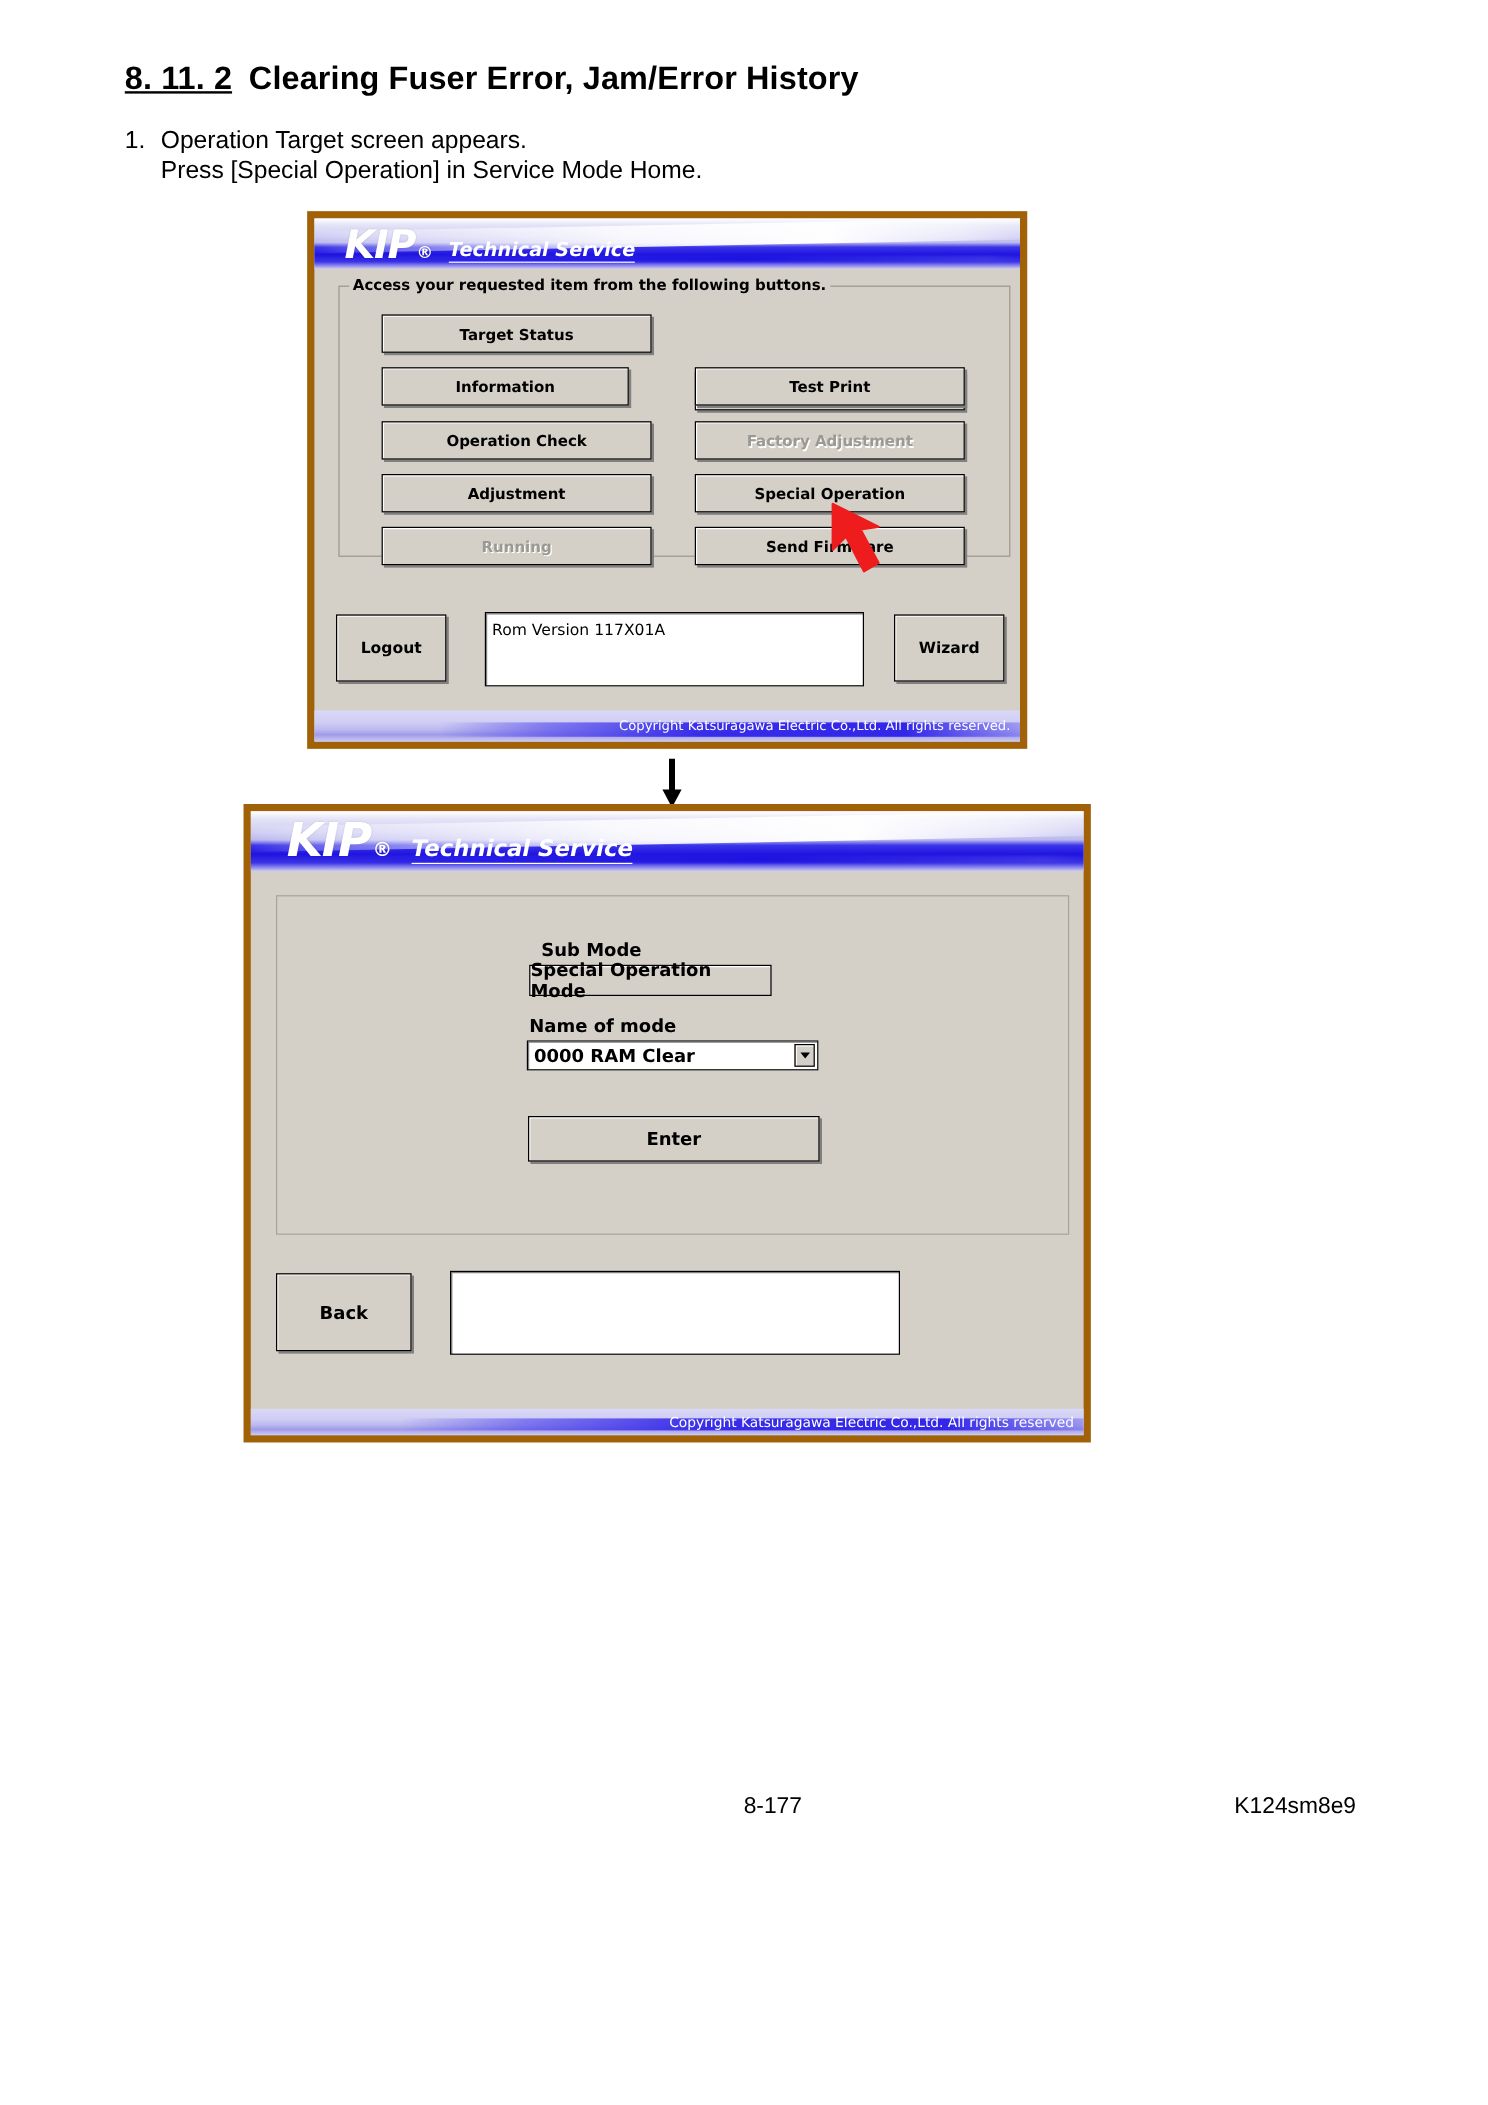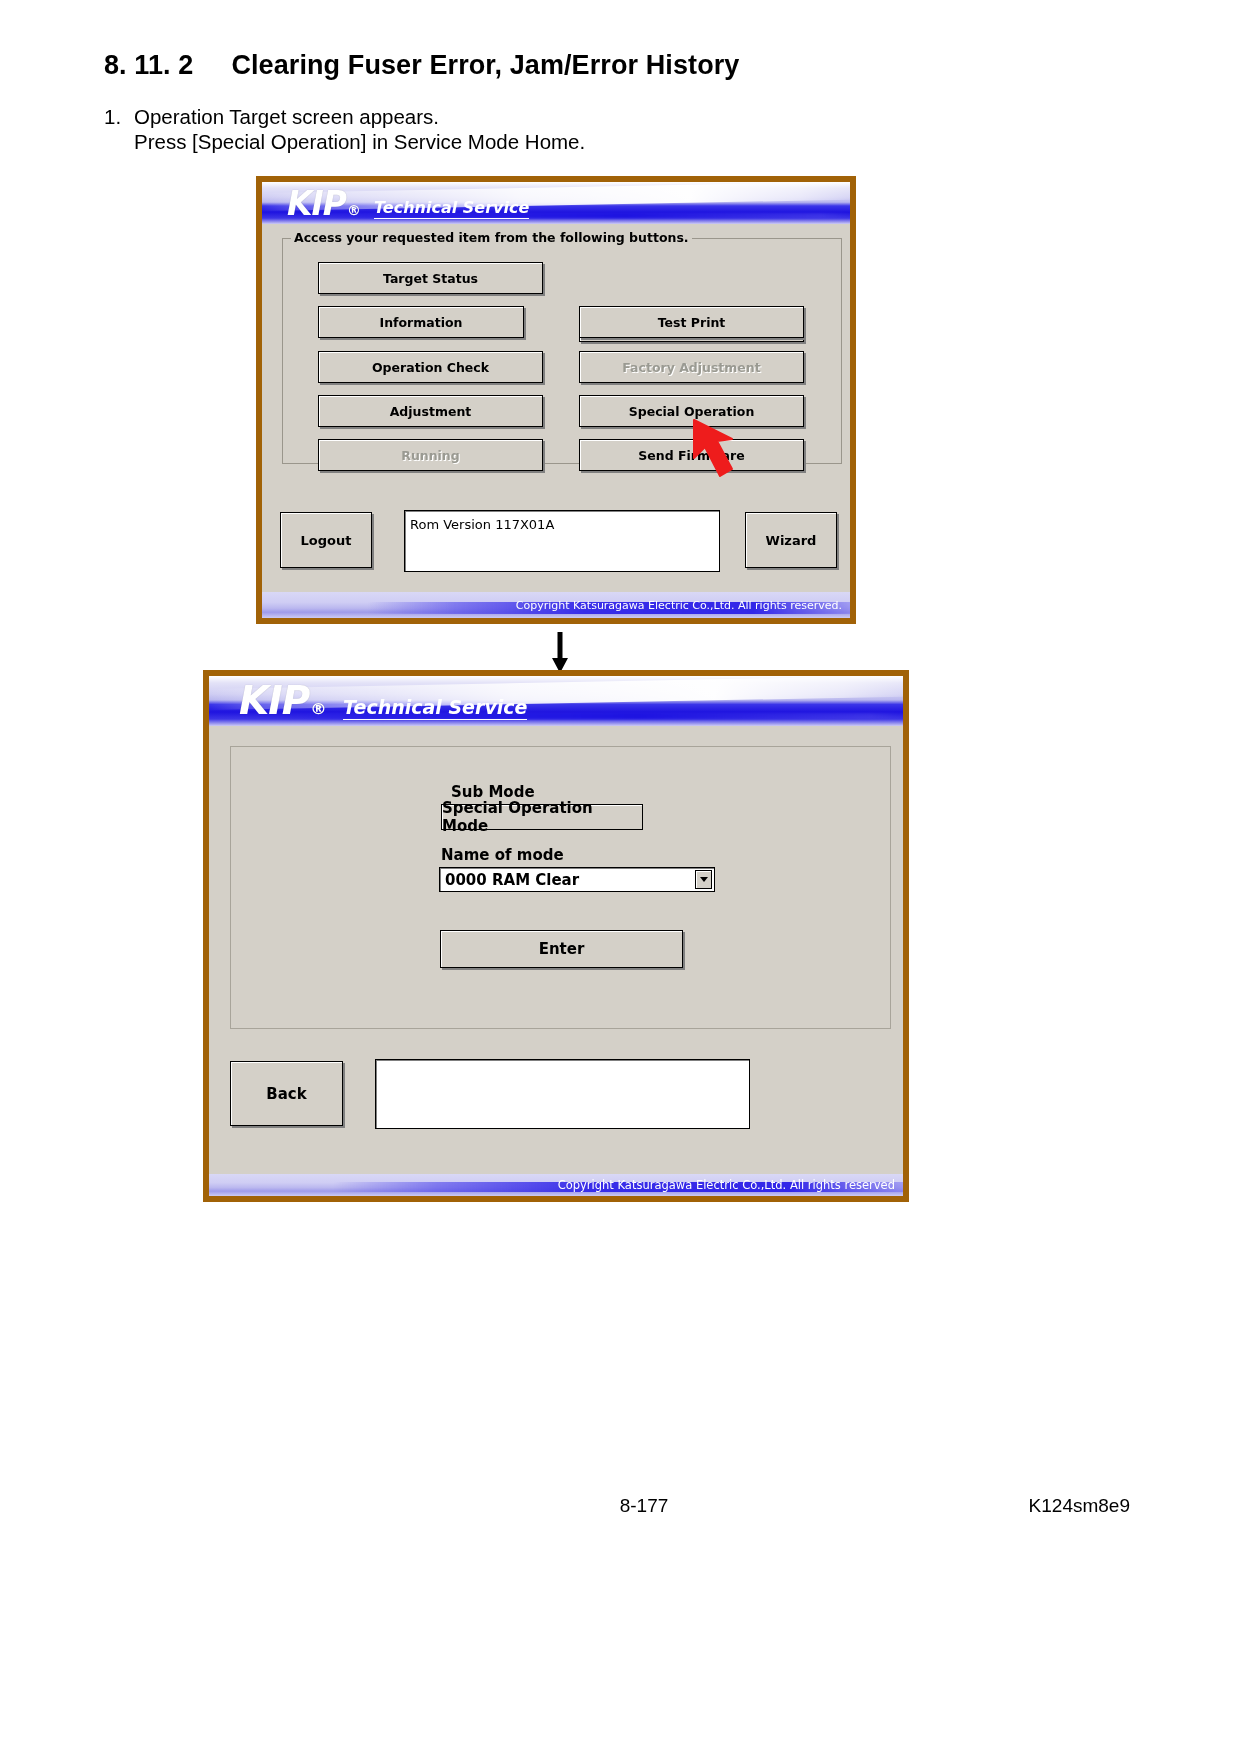--- a/index.html
+++ b/index.html
@@ -24,21 +24,21 @@
   }
   .doc-heading {
     position: absolute;
     left: 104px;
     top: 50px;
     font-size: 27px;
     font-weight: bold;
     letter-spacing: .1px;
     white-space: nowrap;
   }
-  .doc-heading .num { margin-right: 38px; }
+  .doc-heading .num { margin-right: 14px; text-decoration: underline; }
 
   .step {
     position: absolute;
     left: 104px;
     top: 104px;
     font-size: 20.5px;
     line-height: 25px;
   }
   .step-num {
     position: absolute;
@@ -403,21 +403,21 @@
     </div>
 
     <div class="w-label" style="left:242px; top:107px; font-size:15px;">Sub Mode</div>
 
     <div class="w-fieldbox" style="left:232px; top:128px; width:202px; height:26px; font-size:15px;">
       <span>Special Operation Mode</span>
     </div>
 
     <div class="w-label" style="left:232px; top:170px; font-size:15px;">Name of mode</div>
 
-    <div class="w-combo" style="left:230px; top:191px; width:276px; height:25px; font-size:15px;justify-content:space-between;">
+    <div class="w-combo" style="left:230px; top:191px; width:243px; height:25px; font-size:15px;justify-content:space-between;">
       <span class="val">0000 RAM Clear</span>
       <span class="arrow-box">
           <span class="tri"></span>
         </span>
     </div>
 
     <div class="w-btn" style="left:231px; top:254px; width:243px; height:38px; font-size:15px;">
       <span>Enter</span>
     </div>
 

